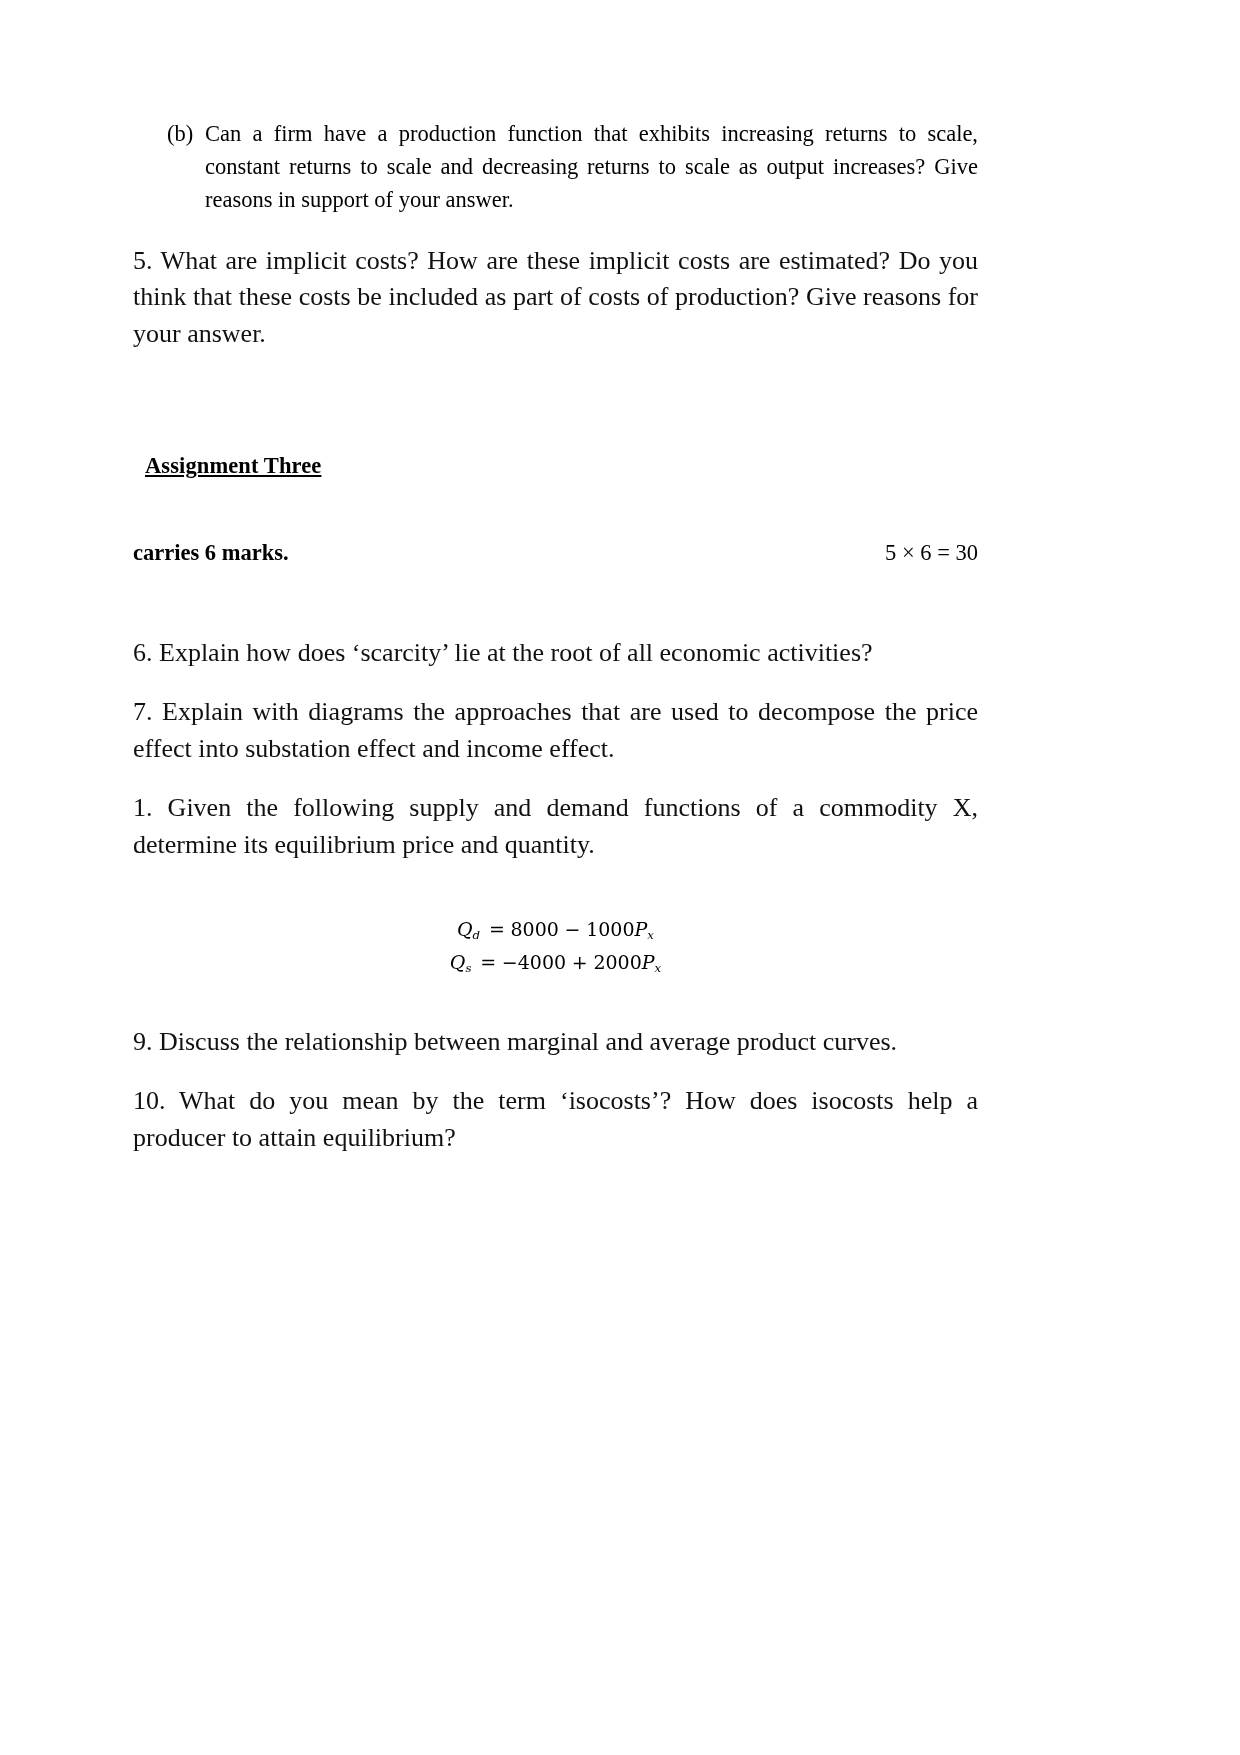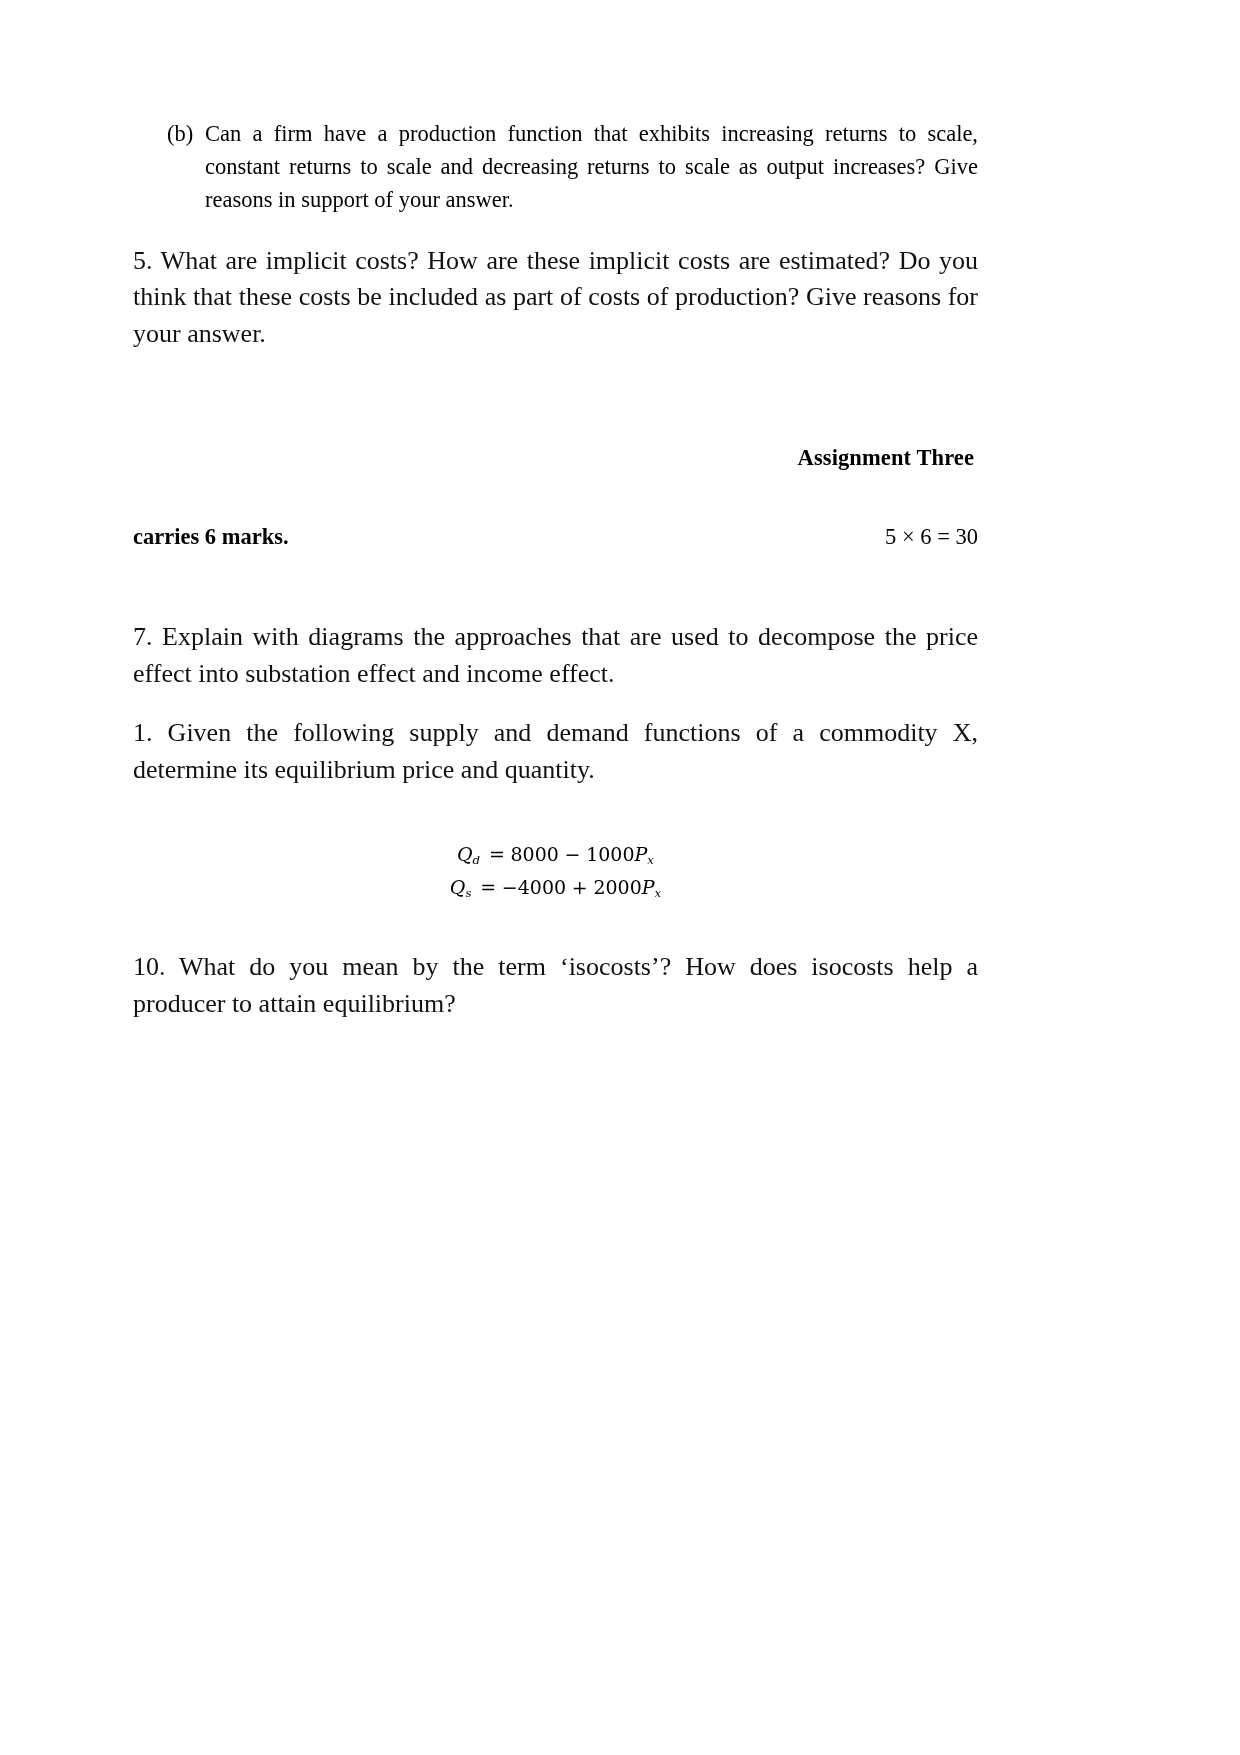--- a/index.html
+++ b/index.html
@@ -54,26 +54,27 @@
     text-align: left;
   }
   .lettered-item .body {
     flex: 1 1 auto;
     text-align: justify;
     text-justify: inter-word;
   }
 
   
   .section-heading {
-    text-align: right;
+    text-align: left;
     font-size: 22.5px;
     font-weight: bold;
-    margin: 4px;
+    margin: 12px;
     padding: 0;
     letter-spacing: 0.1px;
+    text-decoration: underline;
   }
 
   
   .instruction {
     font-size: 22.5px;
     font-weight: bold;
     line-height: 1.42;
     text-align: justify;
     text-justify: inter-word;
     margin: 0;
@@ -148,36 +149,38 @@
 
     <div class="gap-md"></div>
 
     <div class="instruction-row">
       <span>carries 6 marks.</span>
       <span class="marks">5 × 6 = 30</span>
     </div>
 
     <div class="gap-lg"></div>
 
+    <p class="para">6. Explain how does ‘scarcity’ lie at the root of all economic activities?</p>
 
     <p class="para">7. Explain with diagrams the approaches that are used to decompose the price effect into substation effect and income effect.</p>
 
     <p class="para">1. Given the following supply and demand functions of a commodity X, determine its equilibrium price and quantity.</p>
 
     <div class="gap-eq-top"></div>
 
     <div class="equation-block">
       <div class="equation">
         <span class="var">Q</span><sub>d</sub><span class="spw"></span><span class="op">=</span><span class="sp"></span><span class="num">8000</span><span class="sp"></span><span class="op">−</span><span class="sp"></span><span class="num">1000</span><span class="var">P</span><sub>x</sub>
       </div>
       <div class="gap-eq-mid"></div>
       <div class="equation">
         <span class="var">Q</span><sub>s</sub><span class="spw"></span><span class="op">=</span><span class="sp"></span><span class="num">−4000</span><span class="sp"></span><span class="op">+</span><span class="sp"></span><span class="num">2000</span><span class="var">P</span><sub>x</sub>
       </div>
     </div>
 
     <div class="gap-eq-bottom"></div>
 
+    <p class="para">9. Discuss the relationship between marginal and average product curves.</p>
 
     <p class="para">10. What do you mean by the term ‘isocosts’? How does isocosts help a producer to attain equilibrium?</p>
 
   </div>
 </div>
 
 </body></html>

